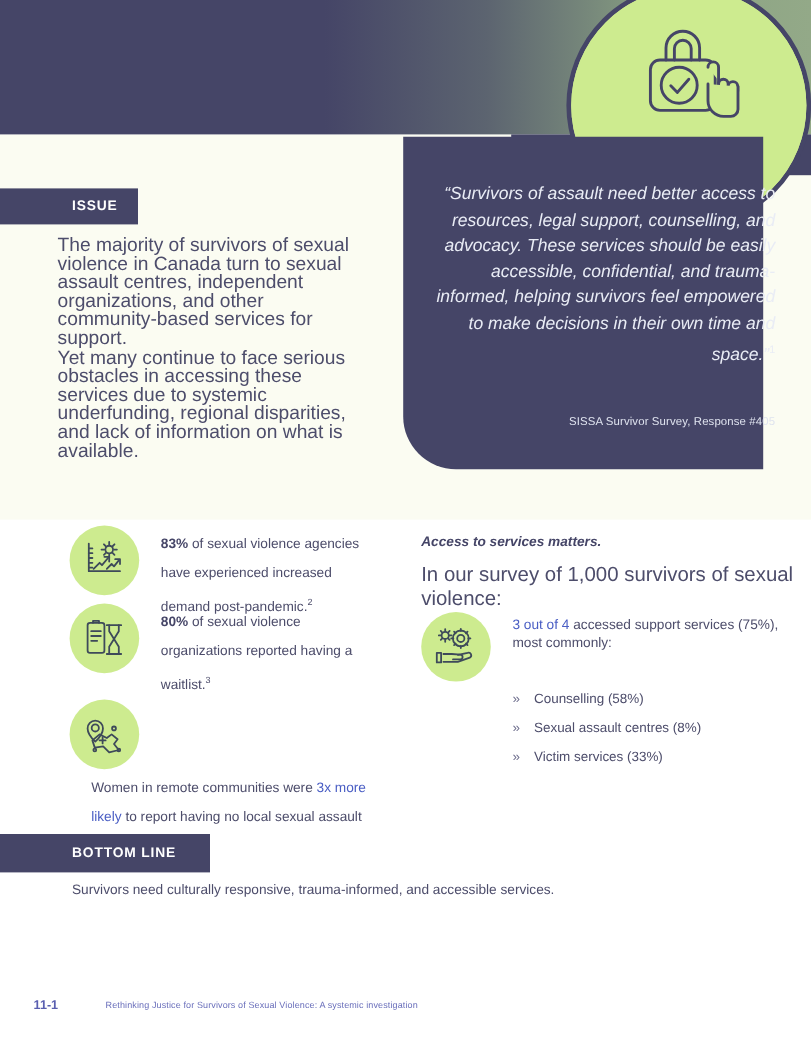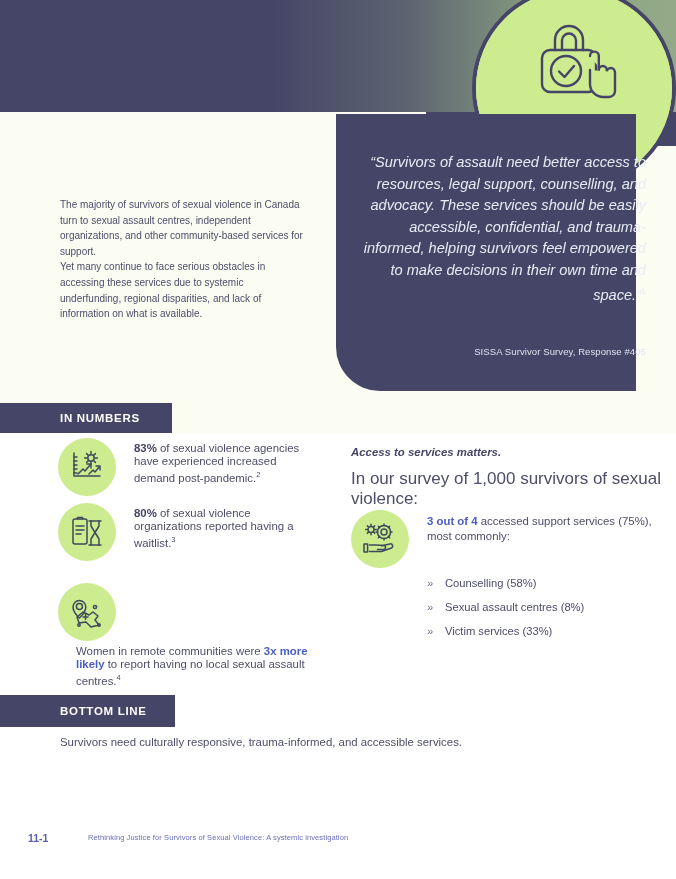--- a/index.html
+++ b/index.html
@@ -78,46 +78,46 @@
     letter-spacing:0.7px;
     display:flex; align-items:center;
     padding-left:60px;
   }
   .chip-issue   { top:157px; width:115px; height:30px; }
   .chip-numbers { top:403px; width:172px; height:30px; }
   .chip-bottom  { top:695px; width:175px; height:32px; }
 
   
   .issue-body {
-    position:absolute; left:60px; top:197px; width:245px;
-    font-size:10px; line-height:15.6px;
+    position:absolute; left:48px; top:197px; width:245px;
+    font-size:16px; line-height:15.6px;
     color:#4d4d6b;
   }
 
   
   .stat {
     position:absolute; left:58px; width:260px;
     display:flex; align-items:flex-start;
   }
   .stat-1 { top:438px; }
   .stat-2 { top:503px; }
   .stat-3 { top:583px;flex-direction:column; }
   .bubble {
     width:58px; height:58px; border-radius:50%;
     background:#cdeb8f;
     flex:0 0 58px;
     display:flex; align-items:center; justify-content:center;
   }
   .stat-text {
     margin-left:18px; padding-top:4px;
-    font-size:11.4px; line-height:13px;
+    font-size:11.4px; line-height:24px;
     color:#4d4d6b;
   }
   .stat-text b { color:#454567; }
-  .accent { color:#4a5ec4; font-weight:bold; }
+  .accent { color:#4a5ec4; font-weight:normal; }
   sup { font-size:7.5px; vertical-align:super; }
 
   
   .right-col { position:absolute; left:351px; top:446px; width:310px; }
   .rc-head {
     font-size:11.4px; font-weight:bold; color:#454567;
     margin-bottom:11px;
     font-style:italic;
   }
   .rc-sub { font-size:17px; color:#4d4d6b; margin-bottom:1px; }
@@ -174,25 +174,25 @@
       <path d="M73.8 56 v-4 a4 4 0 0 1 8 0 v4"></path>
       <path d="M57 50 v14 a13 13 0 0 0 13 13 h6 a6 6 0 0 0 6-6 V52"></path>
     </g>
   </svg>
 
   <div class="quote-panel">
     <div class="quote-text"><span>“Survivors of assault need better access to resources, legal support, counselling, and advocacy. These services should be easily accessible, confidential, and trauma-informed, helping survivors feel empowered to make decisions in their own time and space.”</span><span class="quote-sup">1</span></div>
     <div class="quote-attr">SISSA Survivor Survey, Response #405</div>
   </div>
 
+  <div class="chip chip-issue">
+    <span>ISSUE</span>
+  </div>
   <div class="issue-body">The majority of survivors of sexual violence in Canada turn to sexual assault centres, independent organizations, and other community-based services for support.<br>Yet many continue to face serious obstacles in accessing these services due to systemic underfunding, regional disparities, and lack of information on what is available.</div>
 
-  <div class="chip chip-numbers">
-    <span>IN NUMBERS</span>
-  </div>
 
   <div class="stat stat-1">
     <div class="bubble">
       <svg class="ico" width="36" height="36" viewBox="0 0 36 36">
         <g fill="none" stroke="#3e4a5a" stroke-width="1.5" stroke-linecap="round" stroke-linejoin="round">
           <path d="M5 4 V27 H31"></path>
           <path d="M5 8 h3 M5 12 h3 M5 16 h3 M5 20 h3 M5 24 h3"></path>
           <path d="M9 25 l5-5 l2 2 l5-6"></path>
             <path d="M18 15 h4 v4"></path>
           <path d="M20 25 l4-4 l2 2 l4-5"></path>

